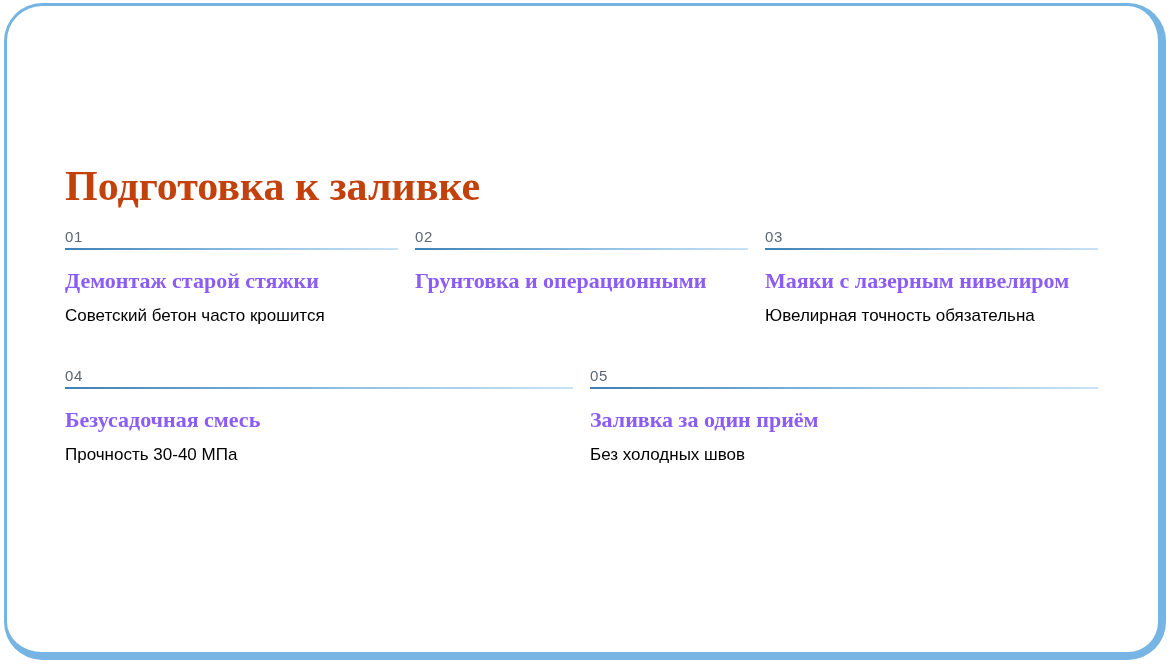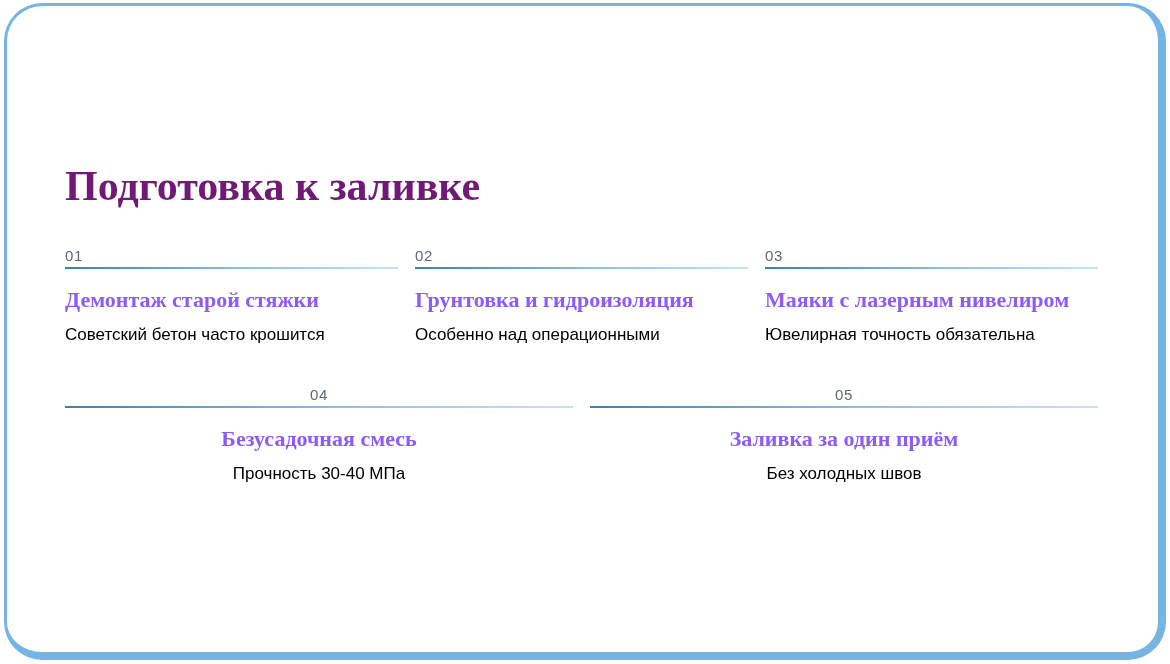--- a/index.html
+++ b/index.html
@@ -20,33 +20,33 @@
     border-radius: 38px;
   }
   .content {
     padding: 156px 0 0 58px;
   }
   .page-title {
     font-family: "Liberation Serif", serif;
     font-weight: bold;
     font-size: 42px;
     line-height: 1.15;
-    color: #701a75;
-    margin-bottom: 38px;
+    color: #c2410c;
+    margin-bottom: 19px;
   }
   .steps-grid {
     width: 1033px;
     display: grid;
     grid-template-columns: repeat(6, 1fr);
     column-gap: 17px;
     row-gap: 40px;
   }
   .step { min-width: 0; }
   .step.span2 { grid-column: span 2; }
-  .step.span3 { grid-column: span 3; text-align: center; }
+  .step.span3 { grid-column: span 3; }
   .step-number {
     font-size: 15px;
     line-height: 1;
     letter-spacing: 0.05em;
     color: #5c6773;
     margin-bottom: 4px;
   }
   .step-line {
     height: 2px;
     background: linear-gradient(90deg, #3e80b5 0%, #8fc0e4 55%, #c8e2f5 100%);
@@ -78,22 +78,21 @@
   <div class="step span2">
     <div class="step-number">01</div>
     <div class="step-line"></div>
     <div class="step-title">Демонтаж старой стяжки</div>
     <div class="step-desc">Советский бетон часто крошится</div>
   </div>
 
   <div class="step span2">
     <div class="step-number">02</div>
     <div class="step-line"></div>
-    <div class="step-title">Грунтовка и гидроизоляция</div>
-    <div class="step-desc">Особенно над операционными</div>
+    <div class="step-title">Грунтовка и операционными</div>
   </div>
 
   <div class="step span2">
     <div class="step-number">03</div>
     <div class="step-line"></div>
     <div class="step-title">Маяки с лазерным нивелиром</div>
     <div class="step-desc">Ювелирная точность обязательна</div>
   </div>
 
   <div class="step span3">

